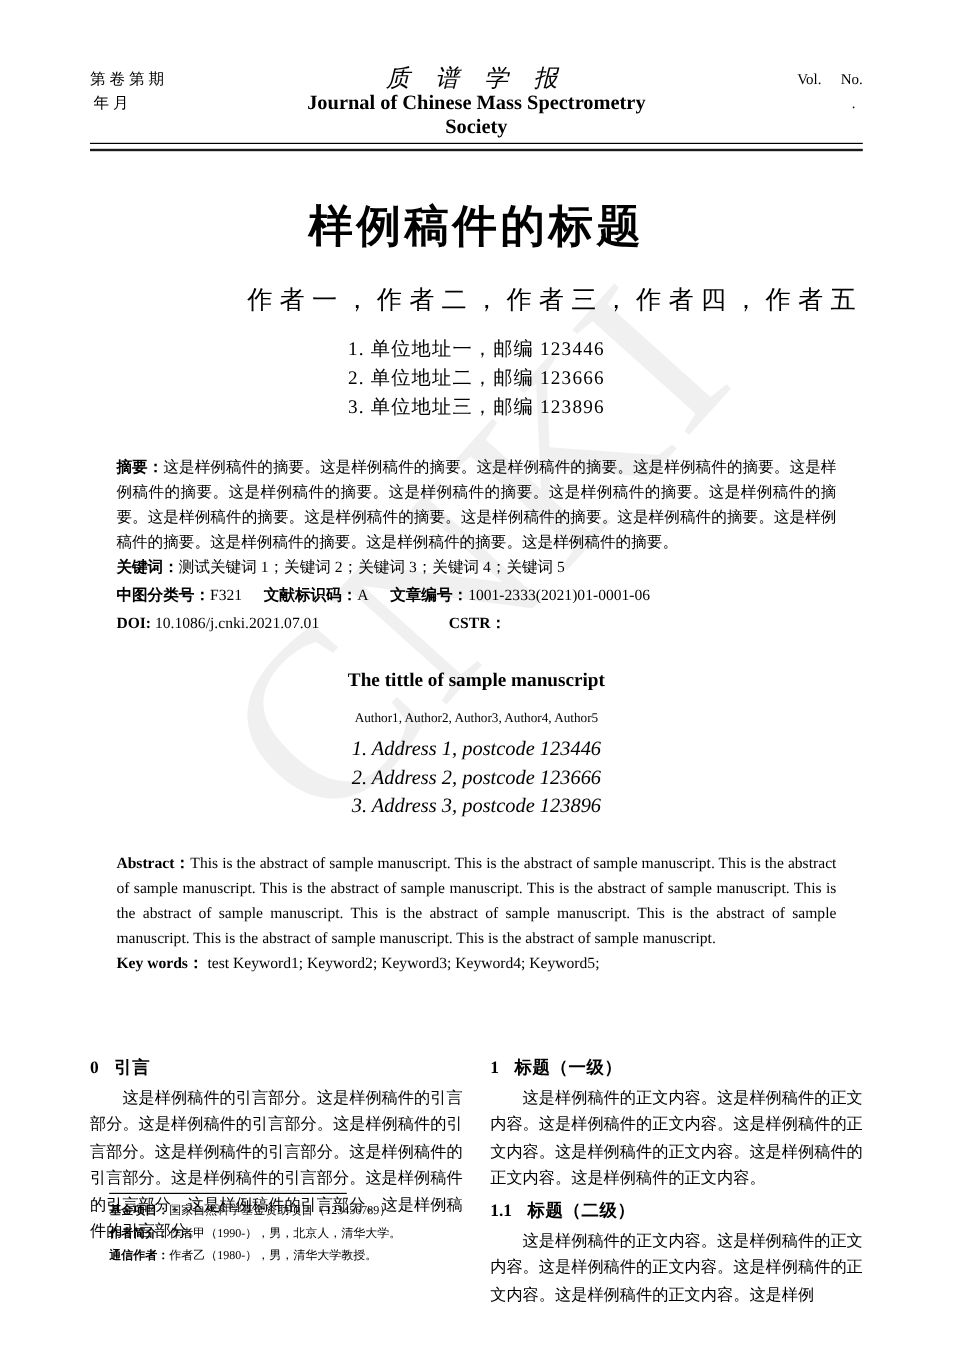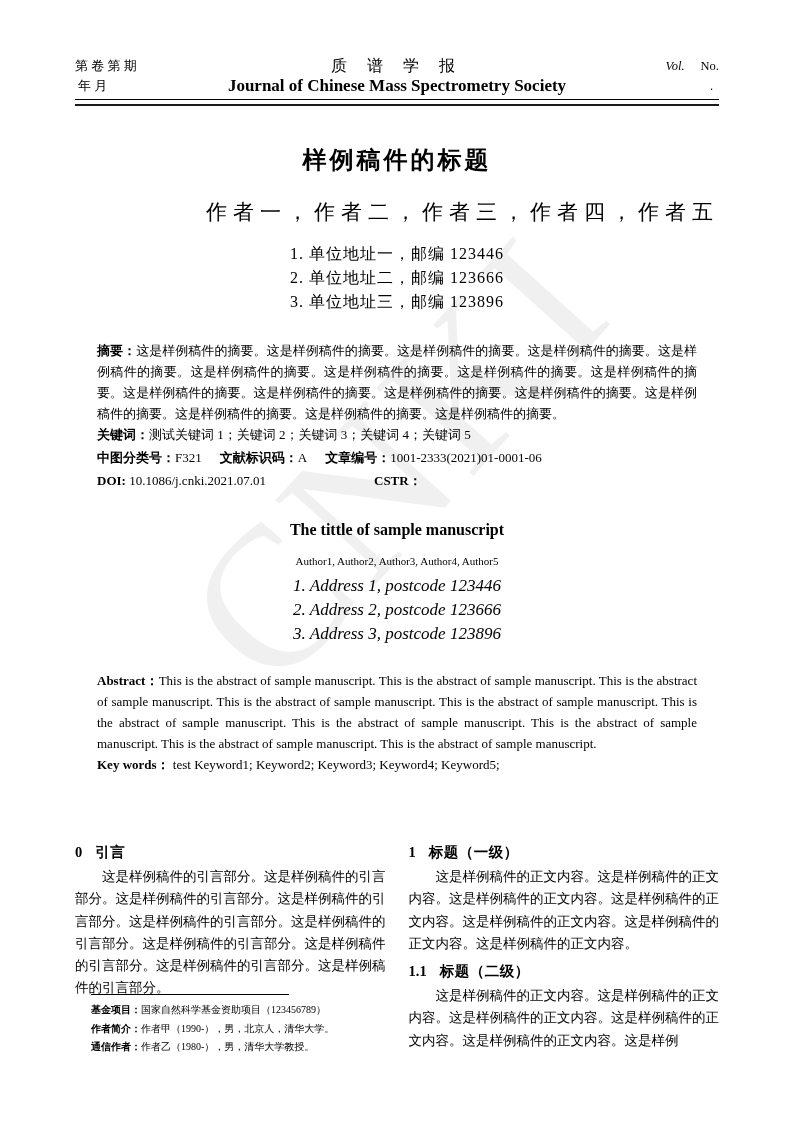--- a/index.html
+++ b/index.html
@@ -21,35 +21,35 @@
     transform:translate(-50%,-50%) rotate(-48deg);
     font-family:"Liberation Serif",serif;
     font-size:200px;
     letter-spacing:6px;
     color:rgba(0,0,0,0.06);
     white-space:nowrap;
     pointer-events:none;
     user-select:none;
   }
   
-  .hdr{display:flex;justify-content:space-between;align-items:flex-start;padding-top:56px;font-size:13px;line-height:20px;}
+  .hdr{display:flex;justify-content:space-between;align-items:flex-start;padding-top:56px;font-size:13px;line-height:20px;gap:20px;}
   .hdr-left{width:150px;}
   .hdr-left .l2{padding-left:3px;}
   .hdr-center{flex:1;text-align:center;}
-  .journal-zh{font-size:16px;letter-spacing:8px;}
+  .journal-zh{font-size:20px;letter-spacing:8px;font-style:italic;}
   .journal-en{font-size:17px;font-weight:bold;}
   .hdr-right{width:150px;text-align:right;font-size:12.5px;}
-  .hdr-right .vol{margin-right:16px;font-style:italic;}
+  .hdr-right .vol{margin-right:16px;}
   .hdr-right .l2{padding-right:6px;}
   .double-rule{margin-top:3px;height:4px;border-top:1px solid #000;border-bottom:2.5px solid #1a1a1a;}
   
   .title-zh{
     margin:38px 0 0;text-align:center;
     font-family:"DejaVu Sans","Liberation Sans",sans-serif;
-    font-weight:bold;font-size:24px;letter-spacing:3px;
+    font-weight:bold;font-size:37px;letter-spacing:3px;
   }
   .authors-zh{margin-top:22px;text-align:right;font-size:21px;letter-spacing:6px;}
   .affil-zh{margin-top:16px;text-align:center;font-size:16px;line-height:24px;letter-spacing:1px;}
   
   .abs-block{margin:26px auto 0;width:600px;font-size:13px;line-height:21px;text-align:justify;}
   .abs-block p{margin:0;}
   .lbl{font-weight:bold;}
   .meta-line{margin-top:2px !important;}
   .gap{margin-left:18px;}
   .cstr-gap{margin-left:108px;}

